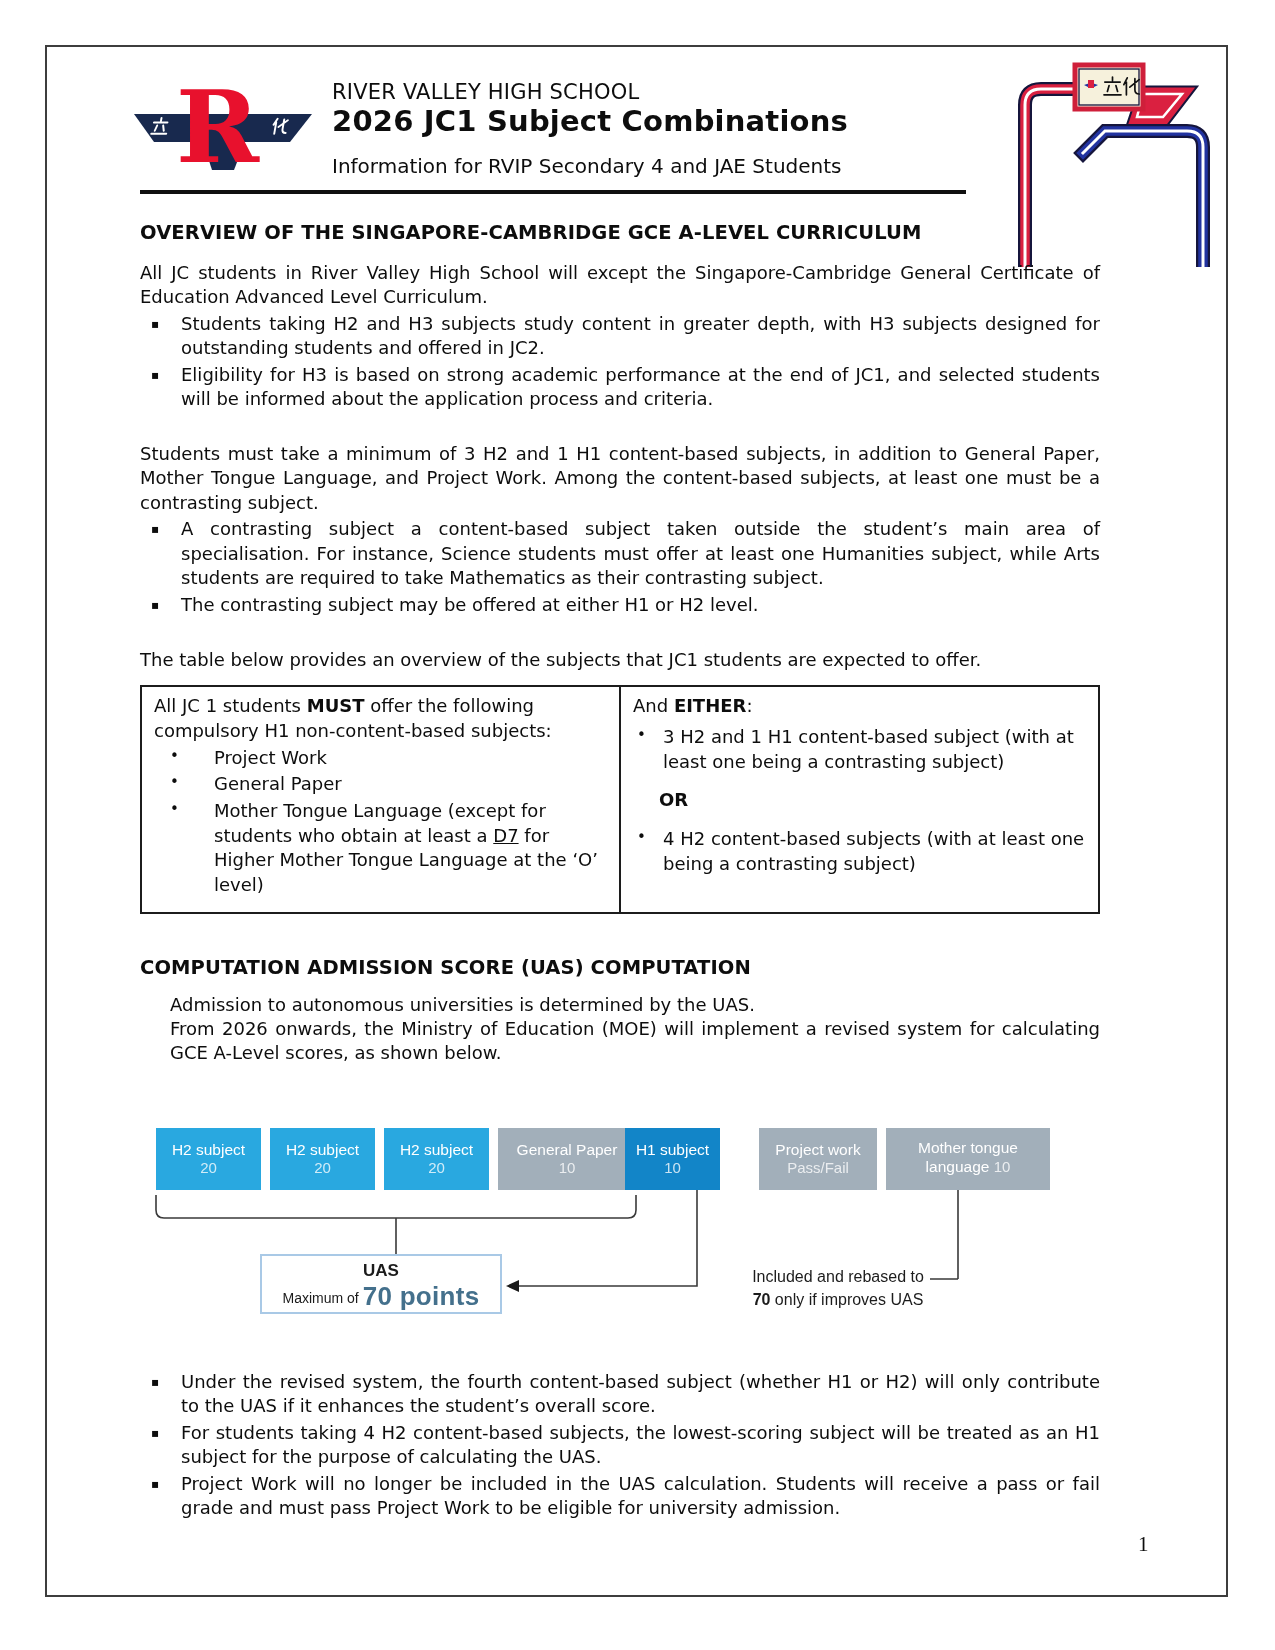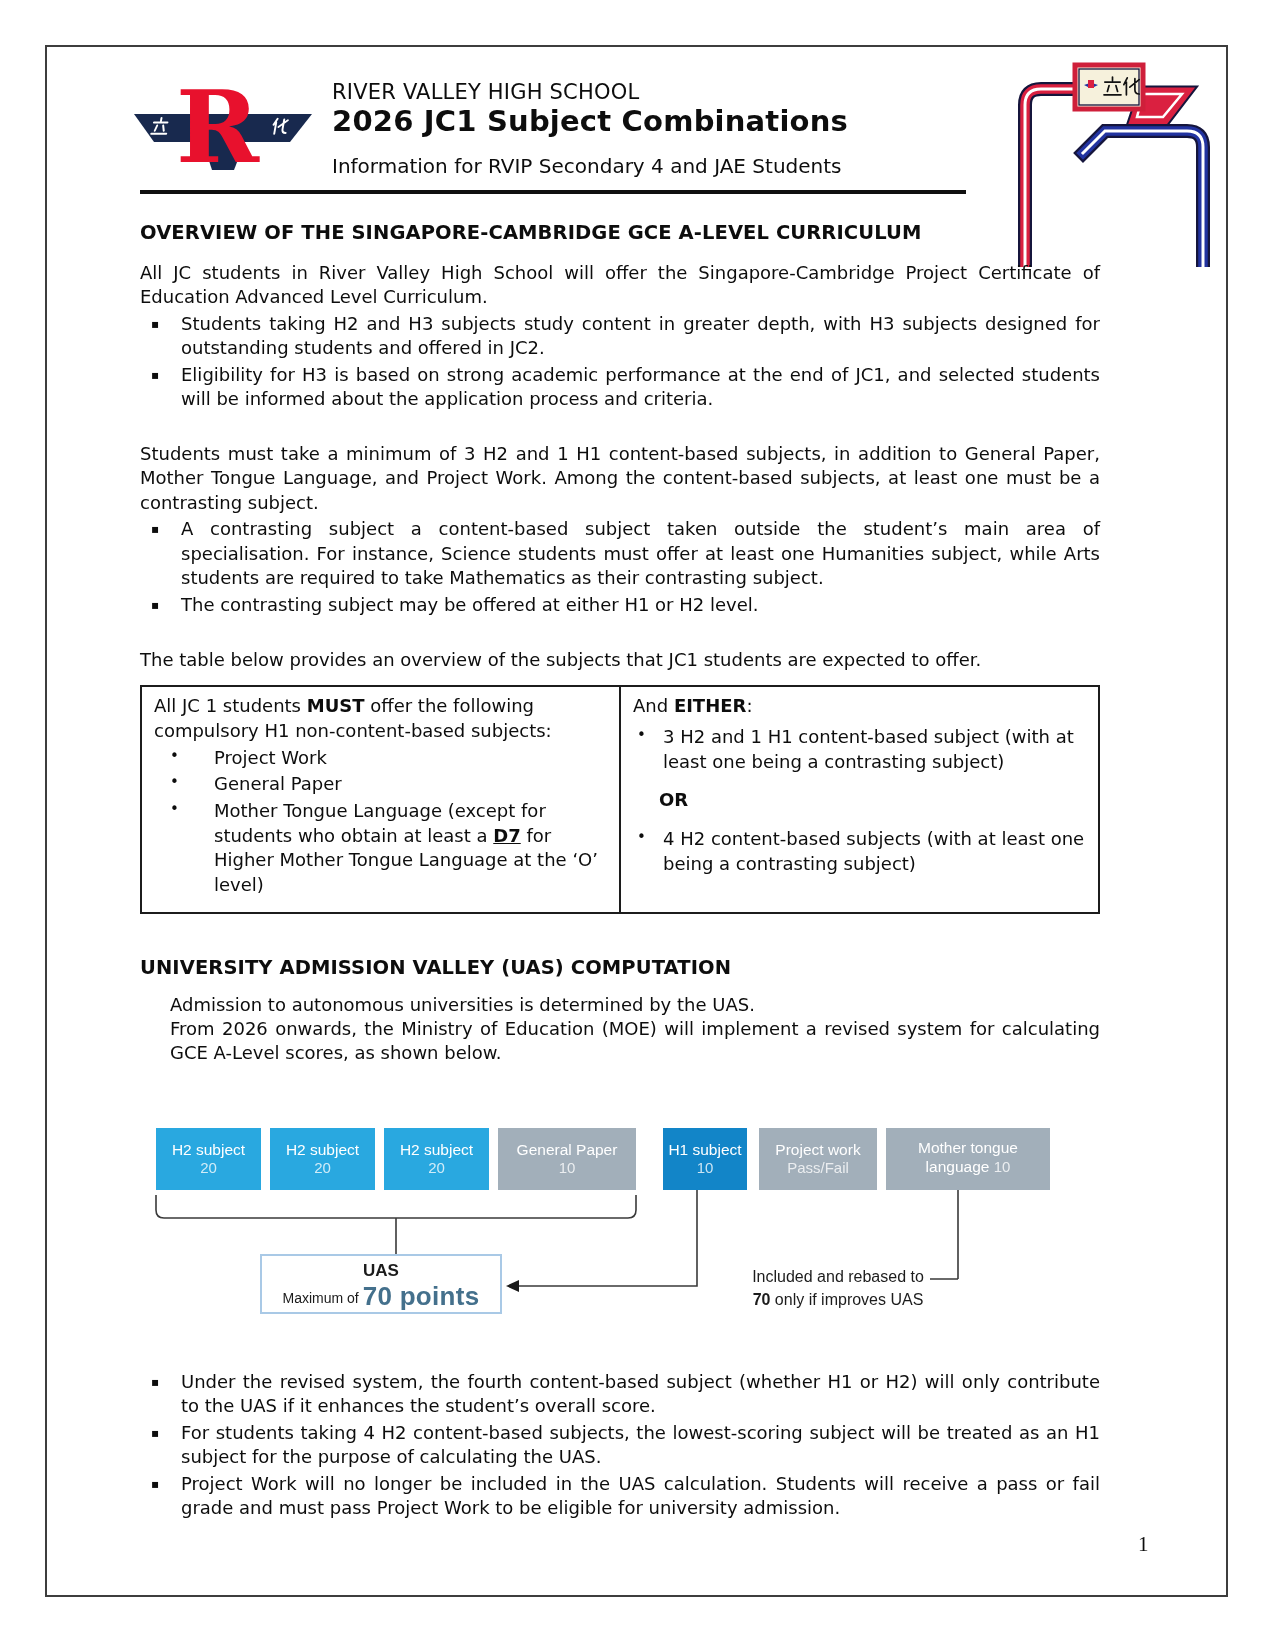--- a/index.html
+++ b/index.html
@@ -38,33 +38,33 @@
   table.req{border-collapse:collapse;width:100%;margin-top:13px;}
   table.req td{border:2px solid #1c1c1c;vertical-align:top;font-size:18px;line-height:1.37;padding:7px 12px 14px 12px;}
   td.lcell{width:50%;}
   .tlist{margin-top:2px;}
   .tl-item{display:flex;margin-top:2px;}
   .tl-item .mk{flex:0 0 44px;padding-left:16px;font-size:15px;}
   .rl-item{display:flex;margin-top:2px;}
   .rl-item .mk{flex:0 0 26px;padding-left:4px;font-size:15px;}
   .or-line{font-weight:bold;margin:14px 0 14px 26px;}
   .bold{font-weight:bold;}
-  .d7{font-weight:bold;text-decoration:underline;}
+  .d7{font-weight:normal;text-decoration:underline;}
 
   
   .diagram{position:relative;height:198px;margin-top:62px;font-family:"Liberation Sans",sans-serif;}
   .dbox{position:absolute;top:0;height:62px;box-sizing:border-box;display:flex;flex-direction:column;
         align-items:center;justify-content:center;text-align:center;color:#fff;padding:2px 4px;}
   .dbox .bl{font-weight:normal;font-size:15.5px;line-height:1.15;}
   .dbox .bv{font-size:15px;color:rgba(255,255,255,.78);line-height:1.2;margin-top:1px;}
   .c-h2{background:#29a8e0;}
   .c-h1{background:#1285c8;}
   .c-gray{background:#a2afba;}
   .b1{left:16px;width:105px;} .b2{left:130px;width:105px;} .b3{left:244px;width:105px;}
-  .b4{left:358px;width:138px;} .b5{left:523px;width:84px;} .b6{left:619px;width:118px;}
+  .b4{left:358px;width:138px;} .b5{left:485px;width:95px;} .b6{left:619px;width:118px;}
   .b7{left:746px;width:164px;display:block;padding-top:10px;font-size:15.5px;line-height:1.25;}
   .b7 .bl{display:inline;}
   .b7 .bv{display:inline;font-weight:normal;}
   .conn{position:absolute;left:0;top:0;pointer-events:none;}
   .uasbox{position:absolute;left:120px;top:126px;width:242px;height:60px;box-sizing:border-box;
           border:2px solid #a9c9e6;background:#fff;text-align:center;padding-top:5px;}
   .uasbox .t{font-size:17px;font-weight:bold;color:#1b1b1b;}
   .uasbox .m{font-size:14px;color:#1b1b1b;}
   .uasbox .p{font-size:26px;font-weight:bold;color:#44708c;vertical-align:-2px;letter-spacing:.3px;}
   .note{position:absolute;left:592px;top:138px;width:212px;text-align:center;font-size:16px;line-height:1.42;color:#1c1c1c;}
@@ -135,21 +135,21 @@
     <div class="hdr-text">
       <div class="school-name">RIVER VALLEY HIGH SCHOOL</div>
       <div class="doc-title">2026 JC1 Subject Combinations</div>
       <div class="doc-subtitle">Information for RVIP Secondary 4 and JAE Students</div>
     </div>
   </div>
   <div class="hdr-rule"></div>
 
   <div class="h-section">OVERVIEW OF THE SINGAPORE-CAMBRIDGE GCE A-LEVEL CURRICULUM</div>
 
-  <div class="para">All JC students in River Valley High School will offer the Singapore-Cambridge Project Certificate of Education Advanced Level Curriculum.</div>
+  <div class="para">All JC students in River Valley High School will except the Singapore-Cambridge General Certificate of Education Advanced Level Curriculum.</div>
 
   <div class="bullets">
     <div class="bullet">
       <span class="mk">▪</span>
       <span class="tx">Students taking H2 and H3 subjects study content in greater depth, with H3 subjects designed for outstanding students and offered in JC2.</span>
     </div>
     <div class="bullet">
       <span class="mk">▪</span>
       <span class="tx">Eligibility for H3 is based on strong academic performance at the end of JC1, and selected students will be informed about the application process and criteria.</span>
     </div>
@@ -198,21 +198,21 @@
         <div class="or-line">OR</div>
         <div class="rl-item">
           <span class="mk">•</span>
           <span class="tx">4 H2 content-based subjects (with at least one being a contrasting subject)</span>
         </div>
       </td>
     </tr>
   </tbody>
     </table>
 
-  <div class="h-section" style="margin-top:42px;">UNIVERSITY ADMISSION VALLEY (UAS) COMPUTATION</div>
+  <div class="h-section" style="margin-top:42px;">COMPUTATION ADMISSION SCORE (UAS) COMPUTATION</div>
   <div class="para" style="margin-top:14px;margin-left:30px;">
     <span>Admission to autonomous universities is determined by the UAS.</span><br>
     <span>From 2026 onwards, the Ministry of Education (MOE) will implement a revised system for calculating GCE A-Level scores, as shown below.</span>
   </div>
 
   <div class="diagram">
     <svg class="conn" width="960" height="198" viewBox="0 0 960 198">
       <path d="M16,67 V82 Q16,90 24,90 H488 Q496,90 496,82 V67 M256,90 V126" fill="none" stroke="#3a3a3a" stroke-width="1.6"></path>
       <path d="M557,62 V158 H378" fill="none" stroke="#3a3a3a" stroke-width="1.6"></path>
       <polygon points="366,158 379,152 379,164" fill="#1a1a1a"></polygon>

